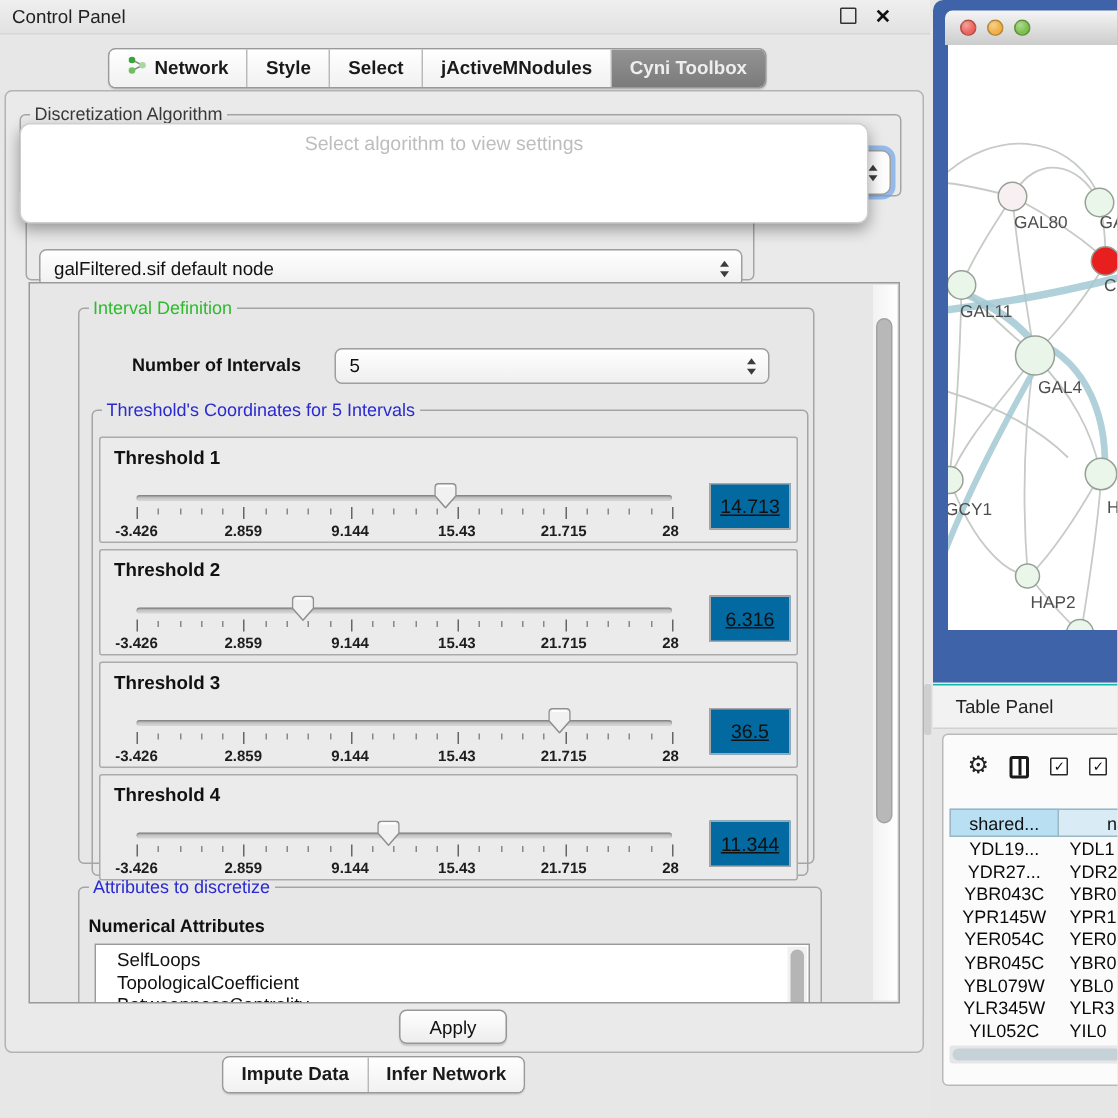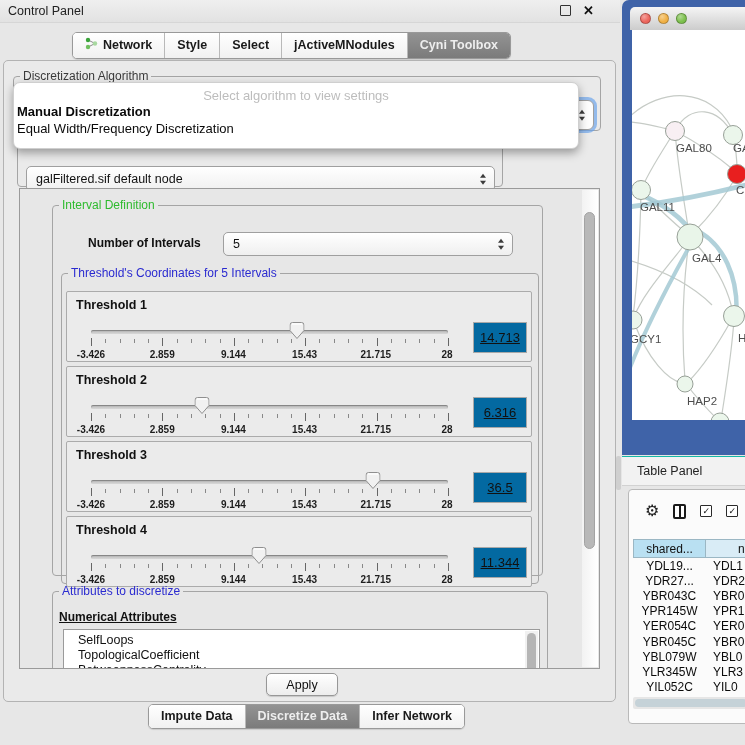--- a/index.html
+++ b/index.html
@@ -371,21 +371,21 @@
                   <span class="tick-lab" style="left: 100%;">28</span>
                 </div>
     <div class="th-value">11.344</div>
   </div>
             </div>
         </fieldset>
       </fieldset>
 
       <fieldset style="left:32px;top:395px;width:494px;height:120px;">
         <legend class="blue">Attributes to discretize</legend>
-        <span class="bold-label abs" style="left:6px;top:12px;text-decoration:underline;">Numerical Attributes</span>
+        <span class="bold-label abs" style="left:6px;top:12px;">Numerical Attributes</span>
         <div class="attr-list">
           <div id="attrItems" style="padding-top:3px;">
               <div class="attr-item">SelfLoops</div>
               <div class="attr-item">TopologicalCoefficient</div>
               <div class="attr-item">BetweennessCentrality</div>
             </div>
           <div class="attr-vsb">
               <div class="thumb"></div>
             </div>
         </div>
@@ -397,36 +397,28 @@
     </div>
 
     <div class="apply-btn">Apply</div>
   </div>
 
   <div class="seg abs" id="bottomTabs" style="left:148px;top:704px;text-align:right;">
       <div class="seg-item">
 
     <span class="lbl">Impute Data</span>
   </div>
-      <div class="seg-item active">
-
-    <span class="lbl">Discretize Data</span>
-  </div>
       <div class="seg-item">
 
     <span class="lbl">Infer Network</span>
   </div>
     </div>
 
   <div class="popup">
     <div class="popup-placeholder">Select algorithm to view settings</div>
-    <div id="popupItems">
-        <div class="popup-item bold">Manual Discretization</div>
-        <div class="popup-item">Equal Width/Frequency Discretization</div>
-      </div>
   </div>
 </section>
 
 <div class="divider-thumb"></div>
 
 <div class="net-frame">
   <div class="net-titlebar">
     <span class="light" style="background: radial-gradient(circle at 35% 30%, rgba(255, 255, 255, 0.4), rgb(236, 101, 92) 60%) rgb(236, 101, 92);"></span>
     <span class="light" style="background: radial-gradient(circle at 35% 30%, rgba(255, 255, 255, 0.4), rgb(240, 176, 68) 60%) rgb(240, 176, 68);"></span>
     <span class="light" style="background: radial-gradient(circle at 35% 30%, rgba(255, 255, 255, 0.4), rgb(124, 192, 76) 60%) rgb(124, 192, 76);"></span>

